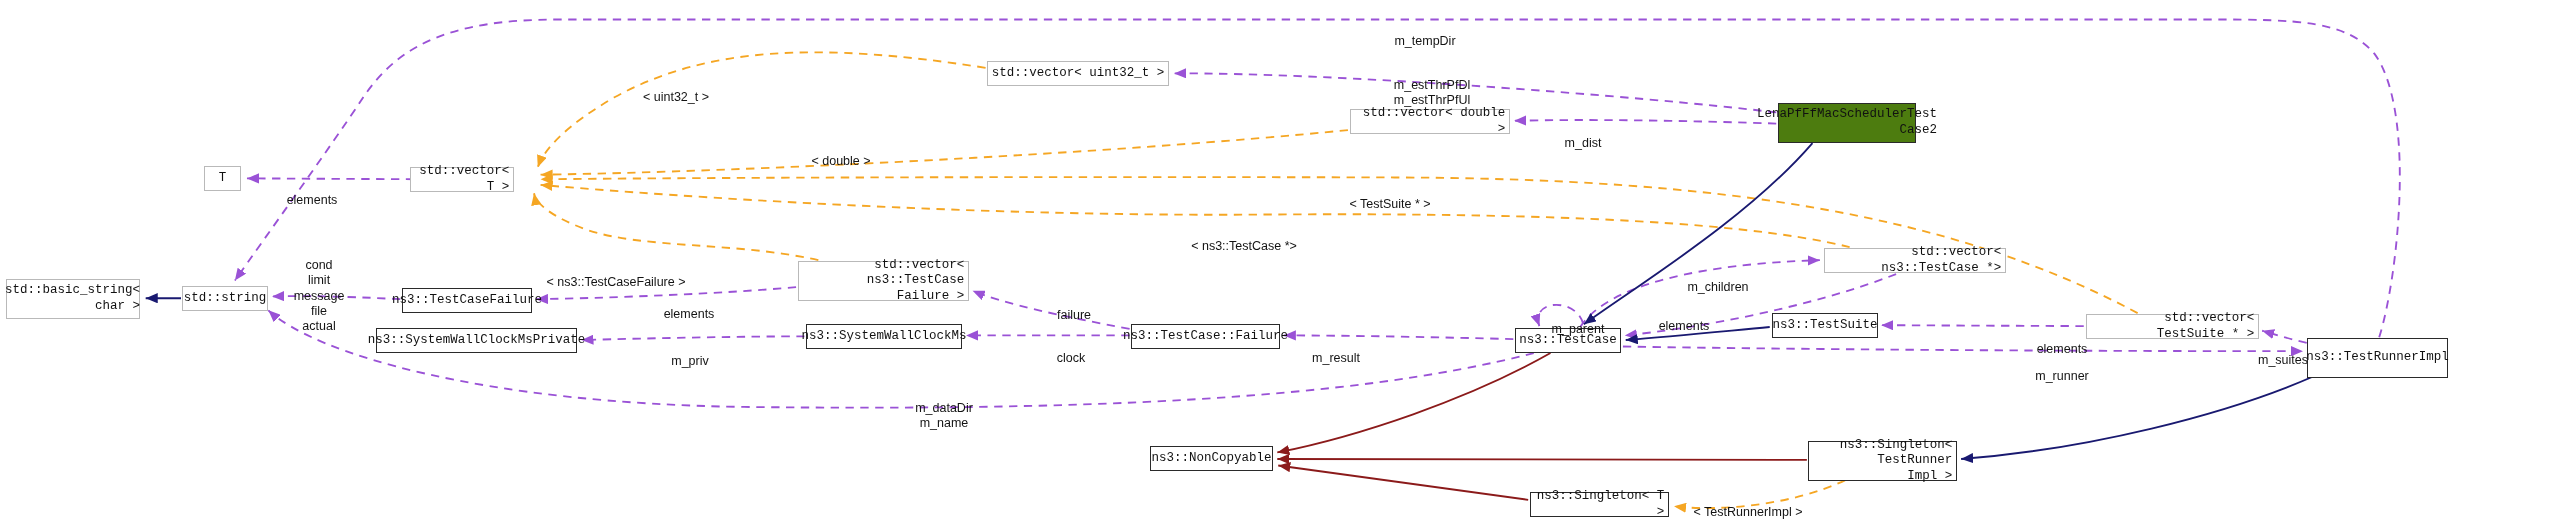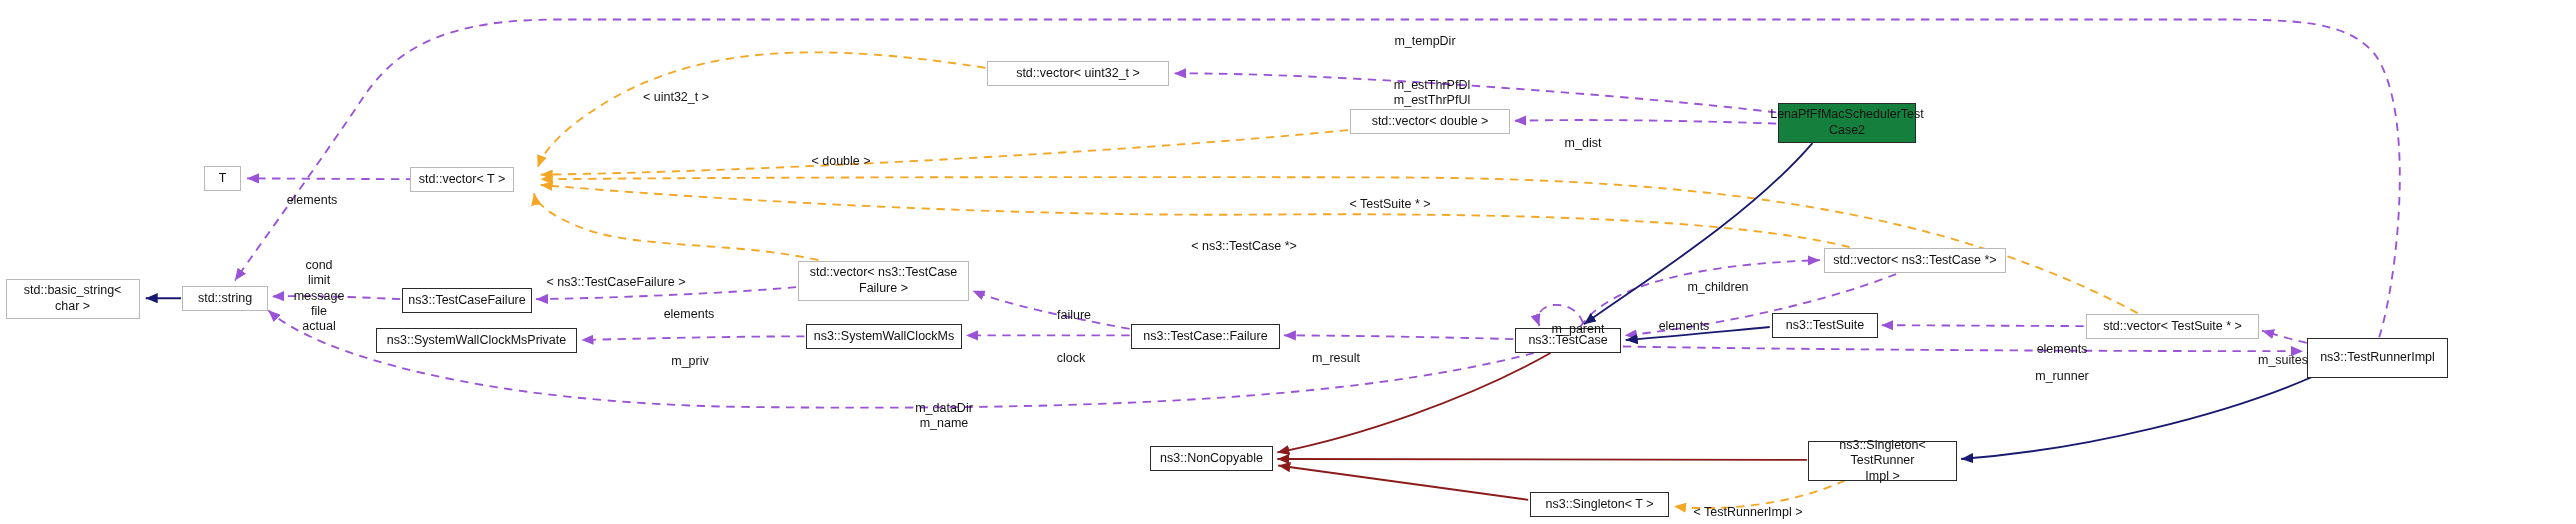--- a/index.html
+++ b/index.html
@@ -1,23 +1,23 @@
 <!DOCTYPE html>
 <html style="font-size:15px"><head>
 <meta charset="utf-8">
 <style>
   html,body{margin:0;padding:0;background:#ffffff;}
   .canvas{position:relative;width:2576px;height:524px;background:#ffffff;overflow:hidden;
           font-family:"Liberation Sans",sans-serif;}
   .edges{position:absolute;left:0;top:0;width:2576px;height:524px;}
   .node{position:absolute;box-sizing:border-box;background:#ffffff;border:0.9px solid #b9b9b9;
-        color:#111111;display:flex;align-items:center;justify-content:center;text-align:center;
-        white-space:pre-line;font-size:12.5px;line-height:1.25;padding:0.9px 3.7px;}
+        color:#111111;display:flex;align-items:center;justify-content:center;text-align:right;
+        white-space:pre-line;font-size:12.5px;line-height:1.25;padding:0.9px 3.7px;font-family:Liberation Mono, monospace;}
   .node.linked{border:1.9px solid #2a2a2a;}
-  .node.current{background:#15803d;border:1.9px solid #2a2a2a;font-weight:400;}
+  .node.current{background:#4d7c0f;border:1.9px solid #2a2a2a;font-weight:400;}
   .elabel{position:absolute;transform:translate(-50%,-50%);white-space:pre;text-align:center;
           color:#141414;font-size:12.5px;line-height:1.22;margin-top:32px;}
 </style>
 </head>
 <body>
 
 <div class="canvas">
 
   <svg class="edges" width="2576" height="524" viewBox="0 0 2771 564" xmlns="http://www.w3.org/2000/svg">
     <defs>

